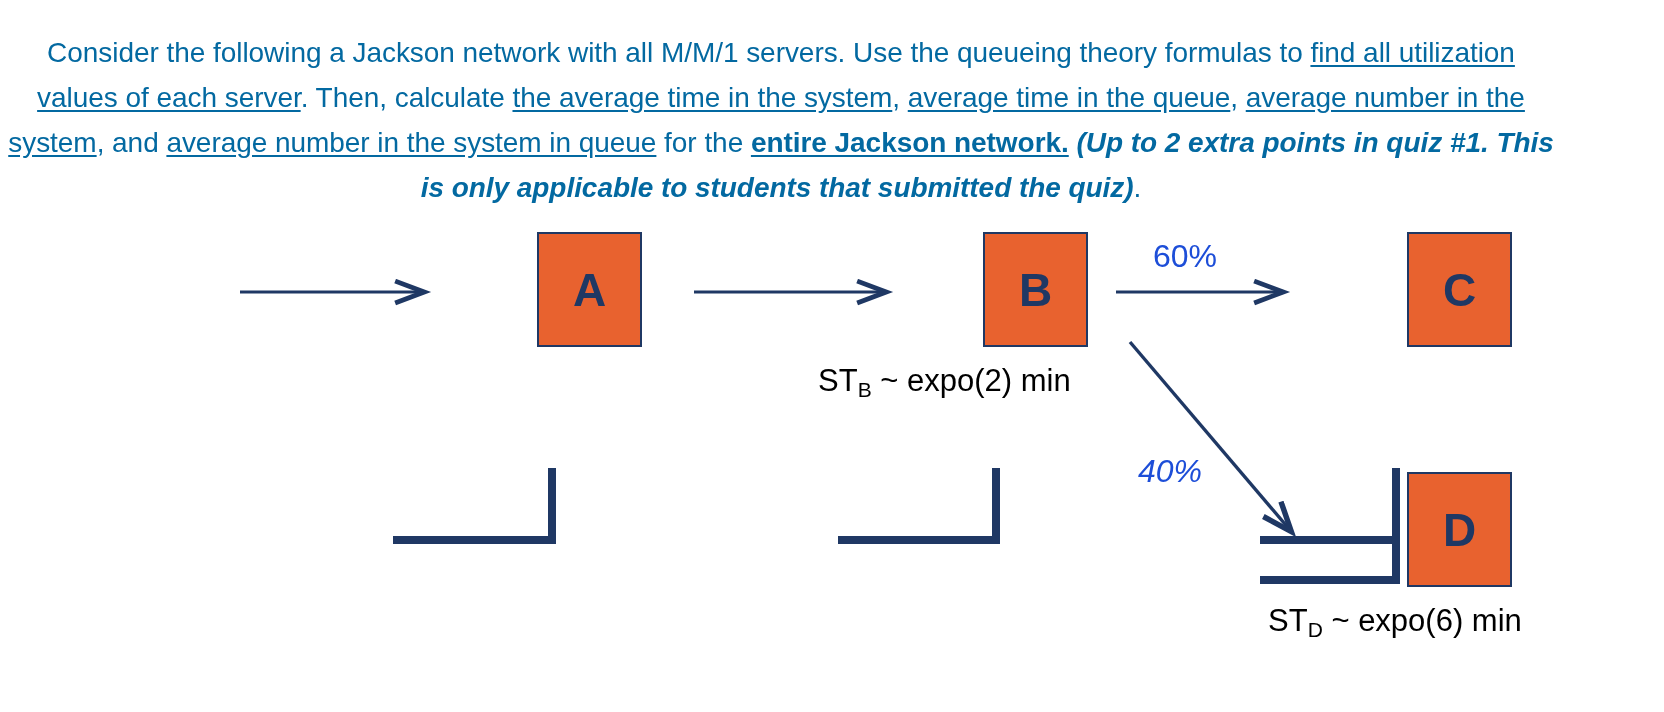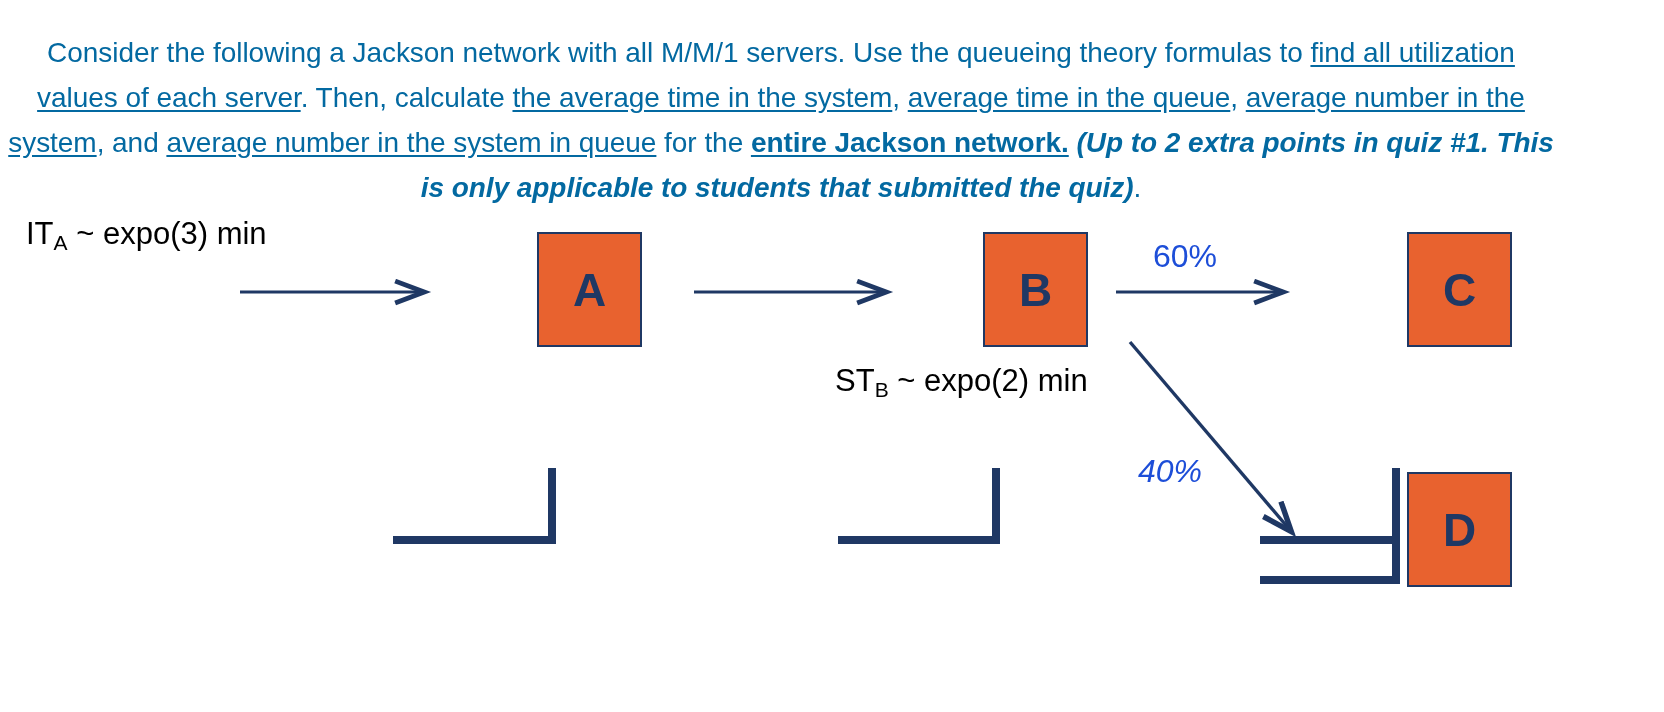--- a/index.html
+++ b/index.html
@@ -144,27 +144,27 @@
   </div>
 
   <div class="server" style="left:1407px; top:52px; width:105px; height:115px;">
     <span>C</span>
   </div>
 
   <div class="server" style="left:1407px; top:292px; width:105px; height:115px;">
     <span>D</span>
   </div>
 
-  <div class="label" style="left:26px; top:38px;">
-    <span>IT</span><sub>A</sub><span> ~ expo(3) min</span>
-  </div>
 
 
-  <div class="label" style="left:818px; top:185px;margin-left:17px;">
+  <div class="label" style="left:818px; top:185px;">
     <span>ST</span><sub>B</sub><span> ~ expo(2) min</span>
   </div>
 
 
+  <div class="label" style="left:1268px; top:425px;">
+    <span>ST</span><sub>D</sub><span> ~ expo(6) min</span>
+  </div>
 
   <div class="pct" style="left:1153px; top:60px;">60%</div>
   <div class="pct" style="left:1138px; top:275px;font-style:italic;">40%</div>
 
 </div>
 
 </body></html>

